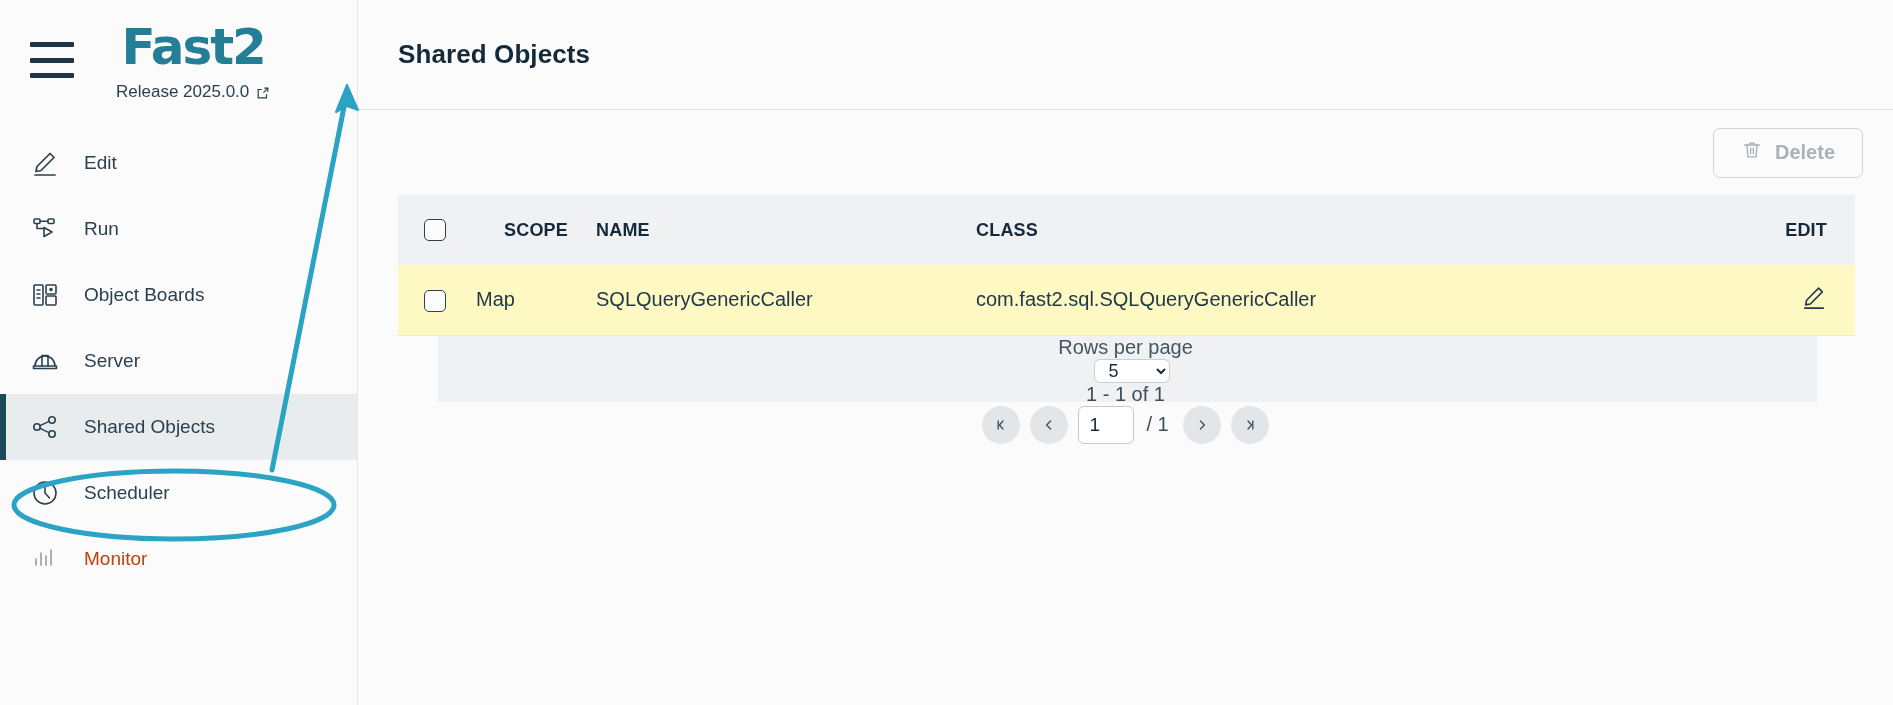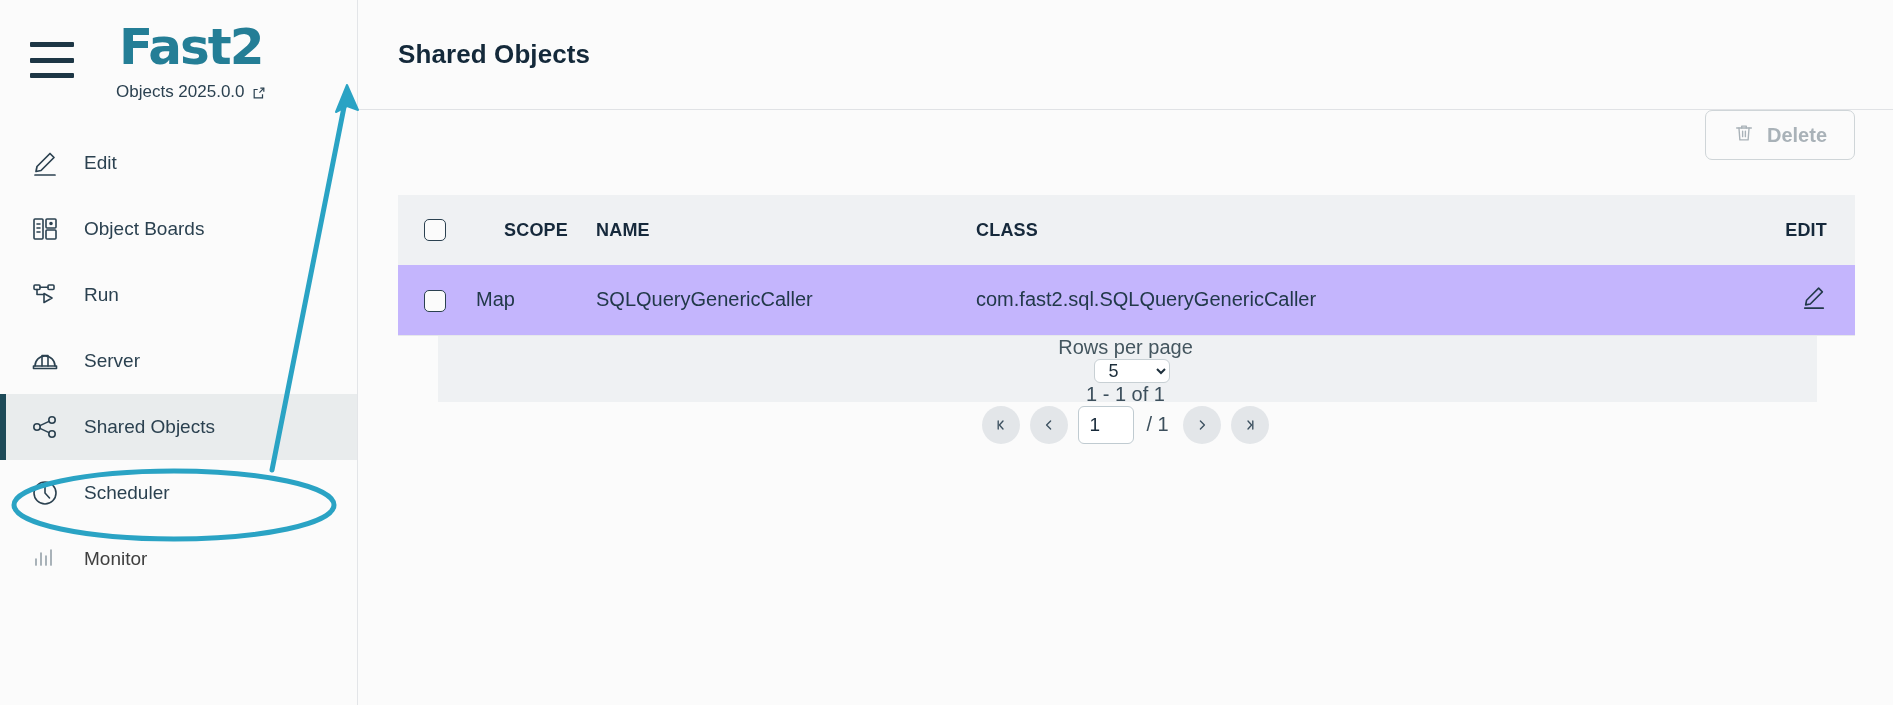--- a/index.html
+++ b/index.html
@@ -66,21 +66,21 @@
   }
   .nav-item .nav-ico {
     width: 30px; height: 30px;
     display: flex; align-items: center; justify-content: center;
     flex: 0 0 30px;
   }
   .nav-item.active {
     background: #e9eced;
     border-left: 6px solid #1d4a58;
   }
-  .nav-item.disabled { color: #404040; cursor: default; text-align: right; }
+  .nav-item.disabled { color: #c2410c; cursor: default; text-align: right; }
   .nav-item.disabled svg { stroke: #9aa5ad; }
   .nav-label { white-space: nowrap; }
 
   
   #main { flex: 1; position: relative; background: #fbfbfb; height: 705px; }
   .page-header {
     height: 110px;
     display: flex; align-items: center;
     padding: 0 38px 0 40px;
     border-bottom: 1px solid #e0e2e5;
@@ -101,23 +101,23 @@
     font-size: 21px;
     font-weight: 700;
     padding: 0 30px;
     height: 52px;
     cursor: pointer;
     font-family: "Liberation Sans", sans-serif;
   }
 
   .toolbar {
     height: 85px;
-    display: flex; align-items: flex-start; justify-content: flex-end;
+    display: flex; align-items: center; justify-content: flex-end;
     gap: 28px;
-    padding: 0 38px 0 0;
+    padding: 0 30px 0 0;
   }
   .btn-outline {
     height: 50px;
     min-width: 150px;
     border-radius: 7px;
     background: #fbfbfb;
     display: flex; align-items: center; justify-content: center;
     gap: 12px;
     font-size: 20px;
     font-weight: 700;
@@ -138,21 +138,21 @@
     color: #16293b;
     text-align: left;
     letter-spacing: .2px;
     padding: 0;
   }
   .col-chk { width: 78px; padding-left: 26px !important; }
   .col-scope { width: 120px; text-align: center; }
   .col-name { width: 380px; }
   .col-class { }
   .col-edit { width: 120px; text-align: right !important; padding-right: 28px !important; }
-  tbody tr { height: 70px; border-bottom: 1px solid #e6e8eb; background: #c4b5fd; }
+  tbody tr { height: 70px; border-bottom: 1px solid #e6e8eb; background: #fef9c3; }
   tbody td { font-size: 20px; color: #22394a; padding: 0; }
   .chk {
     width: 22px; height: 22px;
     border: 1.6px solid #2b4150;
     border-radius: 5px;
     background: #fbfbfb;
     display: inline-block;
     cursor: pointer;
     vertical-align: middle;
   }
@@ -220,21 +220,21 @@
     <div class="brand-row">
       <div class="hamburger">
         <span></span>
           <span></span>
           <span></span>
       </div>
       <div class="brand-block">
         <div class="brand-logo">Fast2</div>
         <div class="brand-release">
 
-          <span>Objects 2025.0.0</span>
+          <span>Release 2025.0.0</span>
           <span class="ext-icon">
             <svg viewBox="0 0 16 16" width="14" height="14" fill="none" stroke="#2b4150" stroke-width="1.4">
               <path d="M9.5 2.5H13.5V6.5"></path>
                 <path d="M13.5 2.5L8.5 7.5"></path>
               <path d="M12 9.5V13.5H2.5V4H6.5"></path>
             </svg>
           </span>
         </div>
       </div>
     </div>
@@ -246,42 +246,42 @@
           <svg viewBox="0 0 28 28" width="28" height="28" fill="none" stroke="#2b4150" stroke-width="1.7" stroke-linecap="round" stroke-linejoin="round">
             <path d="M19 4.5l4 4L10 21.5l-5 1 1-5z"></path>
               <path d="M4 26h20"></path>
           </svg>
         </span>
         <span class="nav-label">Edit</span>
       </div>
 
       <div class="nav-item">
         <span class="nav-ico">
+          <svg viewBox="0 0 28 28" width="28" height="28" fill="none" stroke="#2b4150" stroke-width="1.6" stroke-linecap="round" stroke-linejoin="round">
+            <rect x="3" y="4" width="6" height="4.5" rx="1"></rect>
+            <rect x="17" y="4" width="6" height="4.5" rx="1"></rect>
+            <path d="M9 6.2h8"></path>
+              <path d="M6 8.5v5h7"></path>
+            <path d="M13 12.5l8 4.5-8 4.5z"></path>
+          </svg>
+        </span>
+        <span class="nav-label">Run</span>
+      </div>
+
+      <div class="nav-item">
+        <span class="nav-ico">
           <svg viewBox="0 0 28 28" width="28" height="28" fill="none" stroke="#2b4150" stroke-width="1.6">
             <rect x="3" y="4" width="9" height="20" rx="1"></rect>
             <rect x="15" y="4" width="10" height="9" rx="1"></rect>
             <rect x="15" y="15" width="10" height="9" rx="1"></rect>
             <path d="M6 9h3M6 13h3M6 17h3" stroke-linecap="round"></path>
             <circle cx="20" cy="8.5" r="1" fill="#2b4150"></circle>
           </svg>
         </span>
         <span class="nav-label">Object Boards</span>
-      </div>
-
-      <div class="nav-item">
-        <span class="nav-ico">
-          <svg viewBox="0 0 28 28" width="28" height="28" fill="none" stroke="#2b4150" stroke-width="1.6" stroke-linecap="round" stroke-linejoin="round">
-            <rect x="3" y="4" width="6" height="4.5" rx="1"></rect>
-            <rect x="17" y="4" width="6" height="4.5" rx="1"></rect>
-            <path d="M9 6.2h8"></path>
-              <path d="M6 8.5v5h7"></path>
-            <path d="M13 12.5l8 4.5-8 4.5z"></path>
-          </svg>
-        </span>
-        <span class="nav-label">Run</span>
       </div>
 
       <div class="nav-item">
         <span class="nav-ico">
           <svg viewBox="0 0 28 28" width="28" height="28" fill="none" stroke="#2b4150" stroke-width="1.6" stroke-linecap="round" stroke-linejoin="round">
             <path d="M4 19a10 10 0 0 1 20 0"></path>
             <path d="M2.5 19h23v2.5h-23z"></path>
             <path d="M11 19V8.5h6V19"></path>
           </svg>
         </span>

